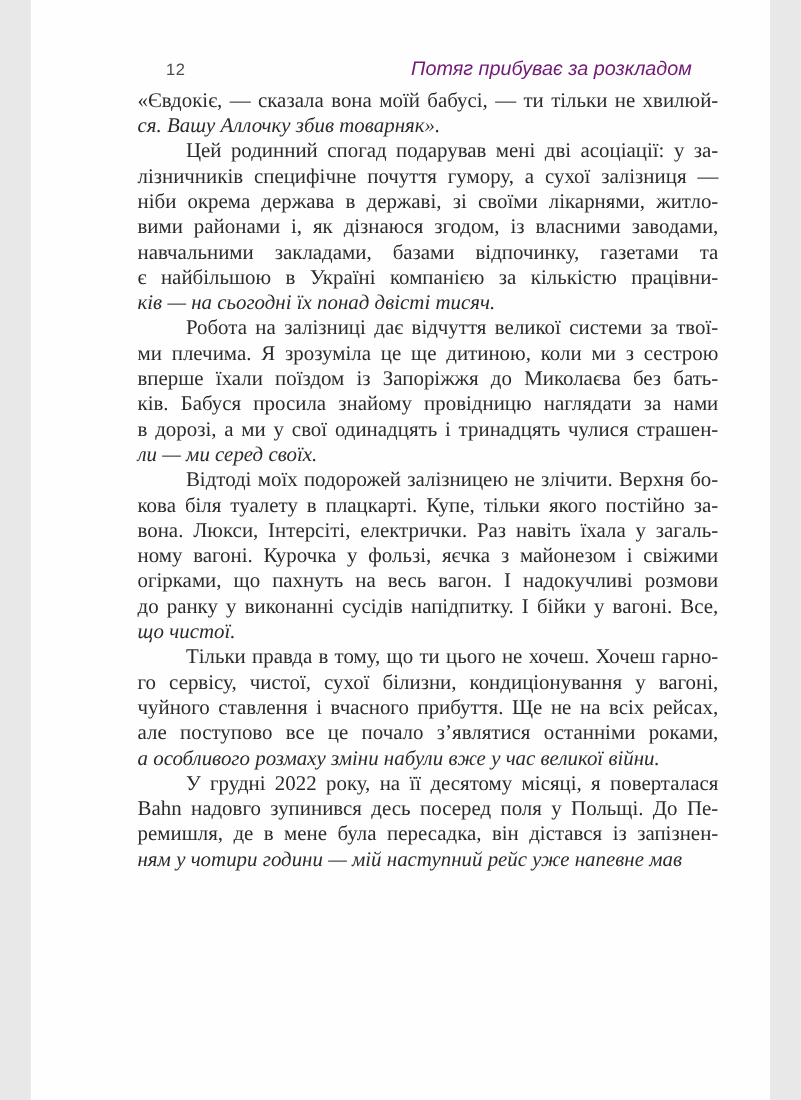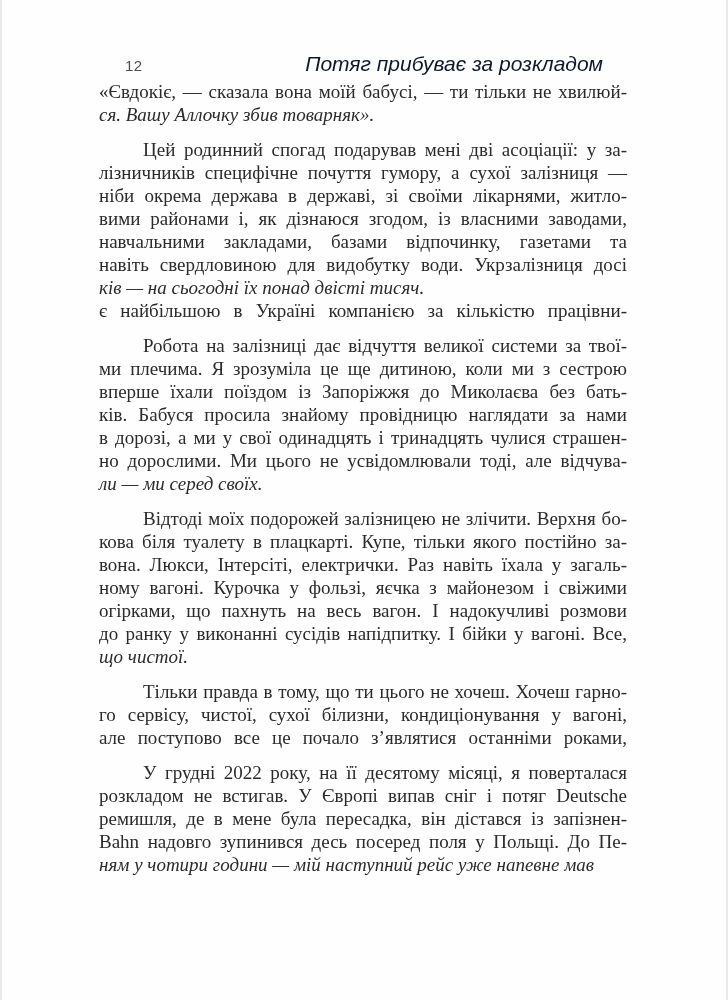--- a/index.html
+++ b/index.html
@@ -2,21 +2,21 @@
 <html><head>
 <meta charset="utf-8">
 <style>
   html, body {
     margin: 0;
     padding: 0;
     background: #e8e8e8;
   }
   .page {
     position: relative;
-    width: 724px;
+    width: 672px;
     height: 1000px;
     margin: 0 auto;
     background: #fefefe;
     overflow: hidden;
   }
   .header {
     position: absolute;
     left: 97px;
     top: 52px;
     width: 528px;
@@ -29,23 +29,23 @@
     color: #4d4d4d;
   }
   .pagenum {
     padding-left: 26px;
     font-size: 15px;
     letter-spacing: 0.5px;
     font-style: normal;
   }
   .running {
     padding-right: 24px;
-    font-size: 21px;
+    font-size: 18px;
     font-style: italic;
-    color: #0f172a;
+    color: #701a75;
   }
   .text-block {
     position: absolute;
     left: 97px;
     top: 80px;
     width: 528px;
     font-family: "Liberation Serif", "DejaVu Serif", serif;
     font-size: 19px;
     line-height: 23px;
     color: #2b2b2b;
@@ -59,21 +59,20 @@
     text-align: justify;
     text-align-last: justify;
     white-space: normal;
   }
   .line.last {
     text-align-last: left;
     font-style: italic;
   }
   .line.first-indent {
     padding-left: 44px;
-    margin-top: 12px;
   }
 </style>
 </head>
 <body>
 
 <div class="page">
   <div class="header">
     <span class="pagenum">12</span>
     <span class="running">Потяг прибуває за розкладом</span>
   </div>
@@ -81,48 +80,47 @@
       <p class="para">
         <span class="line">«Євдокіє, — сказала вона моїй бабусі, — ти тільки не хвилюй-</span>
         <span class="line last">ся. Вашу Аллочку збив товарняк».</span>
       </p>
       <p class="para">
         <span class="line first-indent">Цей родинний спогад подарував мені дві асоціації: у за-</span>
         <span class="line">лізничників специфічне почуття гумору, а сухої залізниця —</span>
         <span class="line">ніби окрема держава в державі, зі своїми лікарнями, житло-</span>
         <span class="line">вими районами і, як дізнаюся згодом, із власними заводами,</span>
         <span class="line">навчальними закладами, базами відпочинку, газетами та</span>
-        <span class="line">навіть свердловиною для видобутку води. Укрзалізниця досі</span>
+        <span class="line">є найбільшою в Україні компанією за кількістю працівни-</span>
         <span class="line last">ків — на сьогодні їх понад двісті тисяч.</span>
-        <span class="line">є найбільшою в Україні компанією за кількістю працівни-</span>
       </p>
       <p class="para">
         <span class="line first-indent">Робота на залізниці дає відчуття великої системи за твої-</span>
         <span class="line">ми плечима. Я зрозуміла це ще дитиною, коли ми з сестрою</span>
         <span class="line">вперше їхали поїздом із Запоріжжя до Миколаєва без бать-</span>
         <span class="line">ків. Бабуся просила знайому провідницю наглядати за нами</span>
         <span class="line">в дорозі, а ми у свої одинадцять і тринадцять чулися страшен-</span>
-        <span class="line">но дорослими. Ми цього не усвідомлювали тоді, але відчува-</span>
         <span class="line last">ли — ми серед своїх.</span>
       </p>
       <p class="para">
         <span class="line first-indent">Відтоді моїх подорожей залізницею не злічити. Верхня бо-</span>
         <span class="line">кова біля туалету в плацкарті. Купе, тільки якого постійно за-</span>
         <span class="line">вона. Люкси, Інтерсіті, електрички. Раз навіть їхала у загаль-</span>
         <span class="line">ному вагоні. Курочка у фользі, яєчка з майонезом і свіжими</span>
         <span class="line">огірками, що пахнуть на весь вагон. І надокучливі розмови</span>
         <span class="line">до ранку у виконанні сусідів напідпитку. І бійки у вагоні. Все,</span>
         <span class="line last">що чистої.</span>
       </p>
       <p class="para">
         <span class="line first-indent">Тільки правда в тому, що ти цього не хочеш. Хочеш гарно-</span>
         <span class="line">го сервісу, чистої, сухої білизни, кондиціонування у вагоні,</span>
+        <span class="line">чуйного ставлення і вчасного прибуття. Ще не на всіх рейсах,</span>
         <span class="line">але поступово все це почало з’являтися останніми роками,</span>
+        <span class="line last">а особливого розмаху зміни набули вже у час великої війни.</span>
       </p>
       <p class="para">
         <span class="line first-indent">У грудні 2022 року, на її десятому місяці, я поверталася</span>
-        <span class="line">розкладом не встигав. У Європі випав сніг і потяг Deutsche</span>
+        <span class="line">Bahn надовго зупинився десь посеред поля у Польщі. До Пе-</span>
         <span class="line">ремишля, де в мене була пересадка, він дістався із запізнен-</span>
-        <span class="line">Bahn надовго зупинився десь посеред поля у Польщі. До Пе-</span>
         <span class="line last">ням у чотири години — мій наступний рейс уже напевне мав</span>
       </p>
     </div>
 </div>
 
 </body></html>

